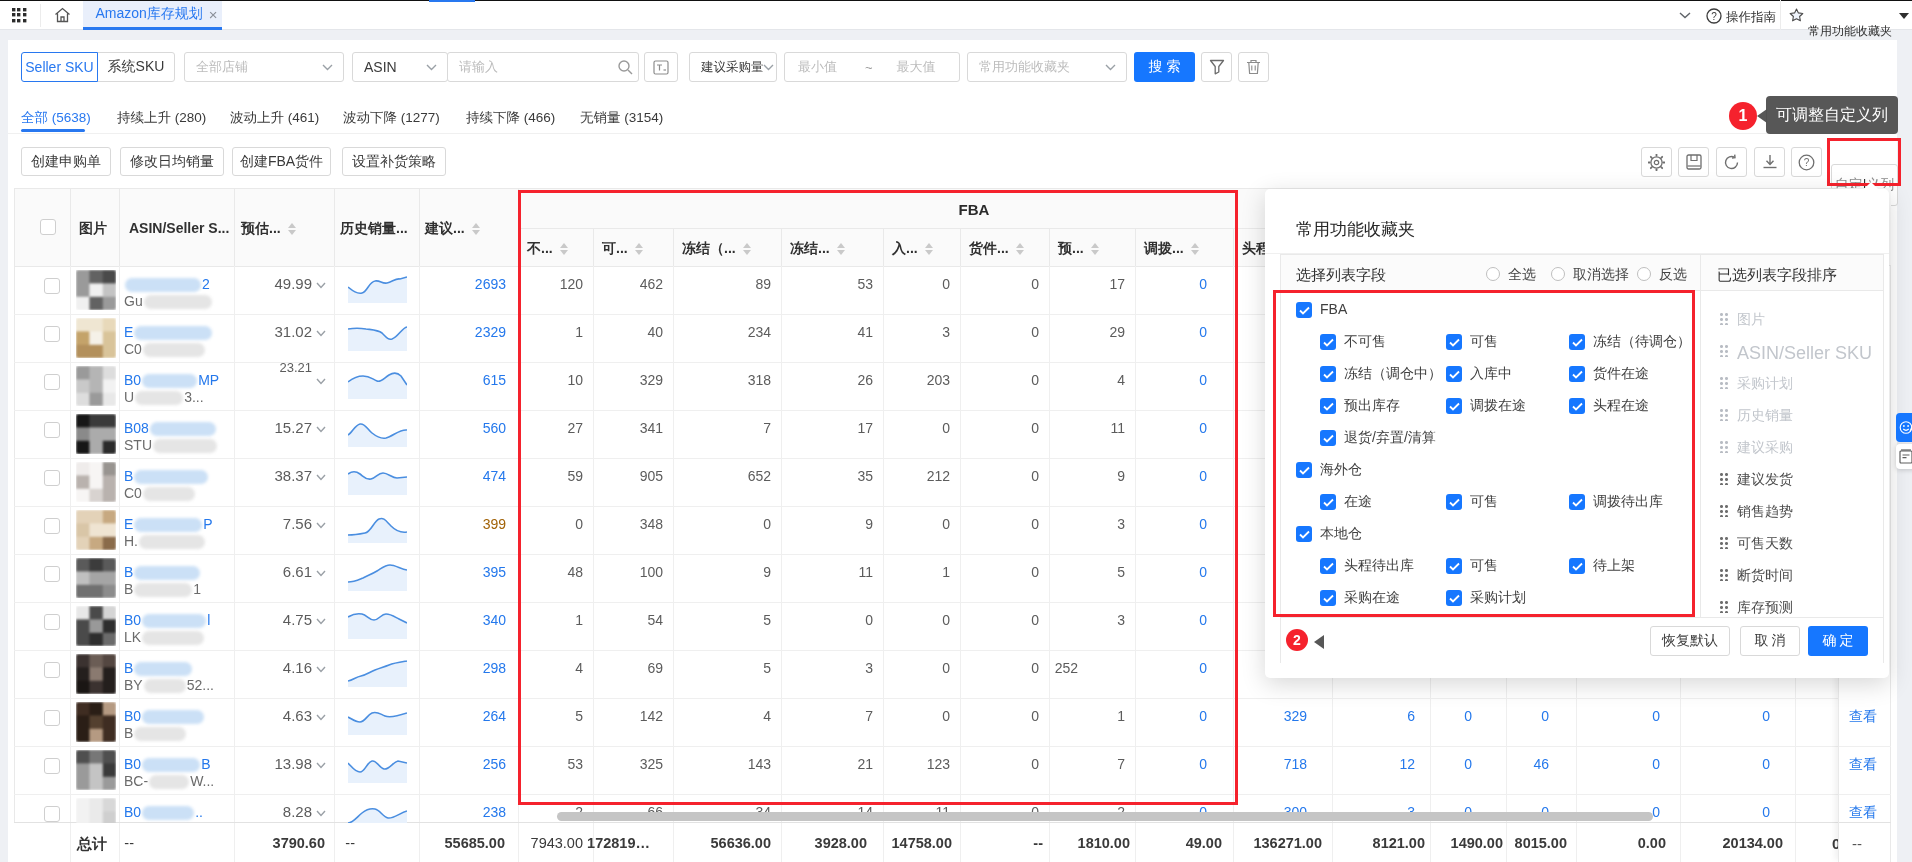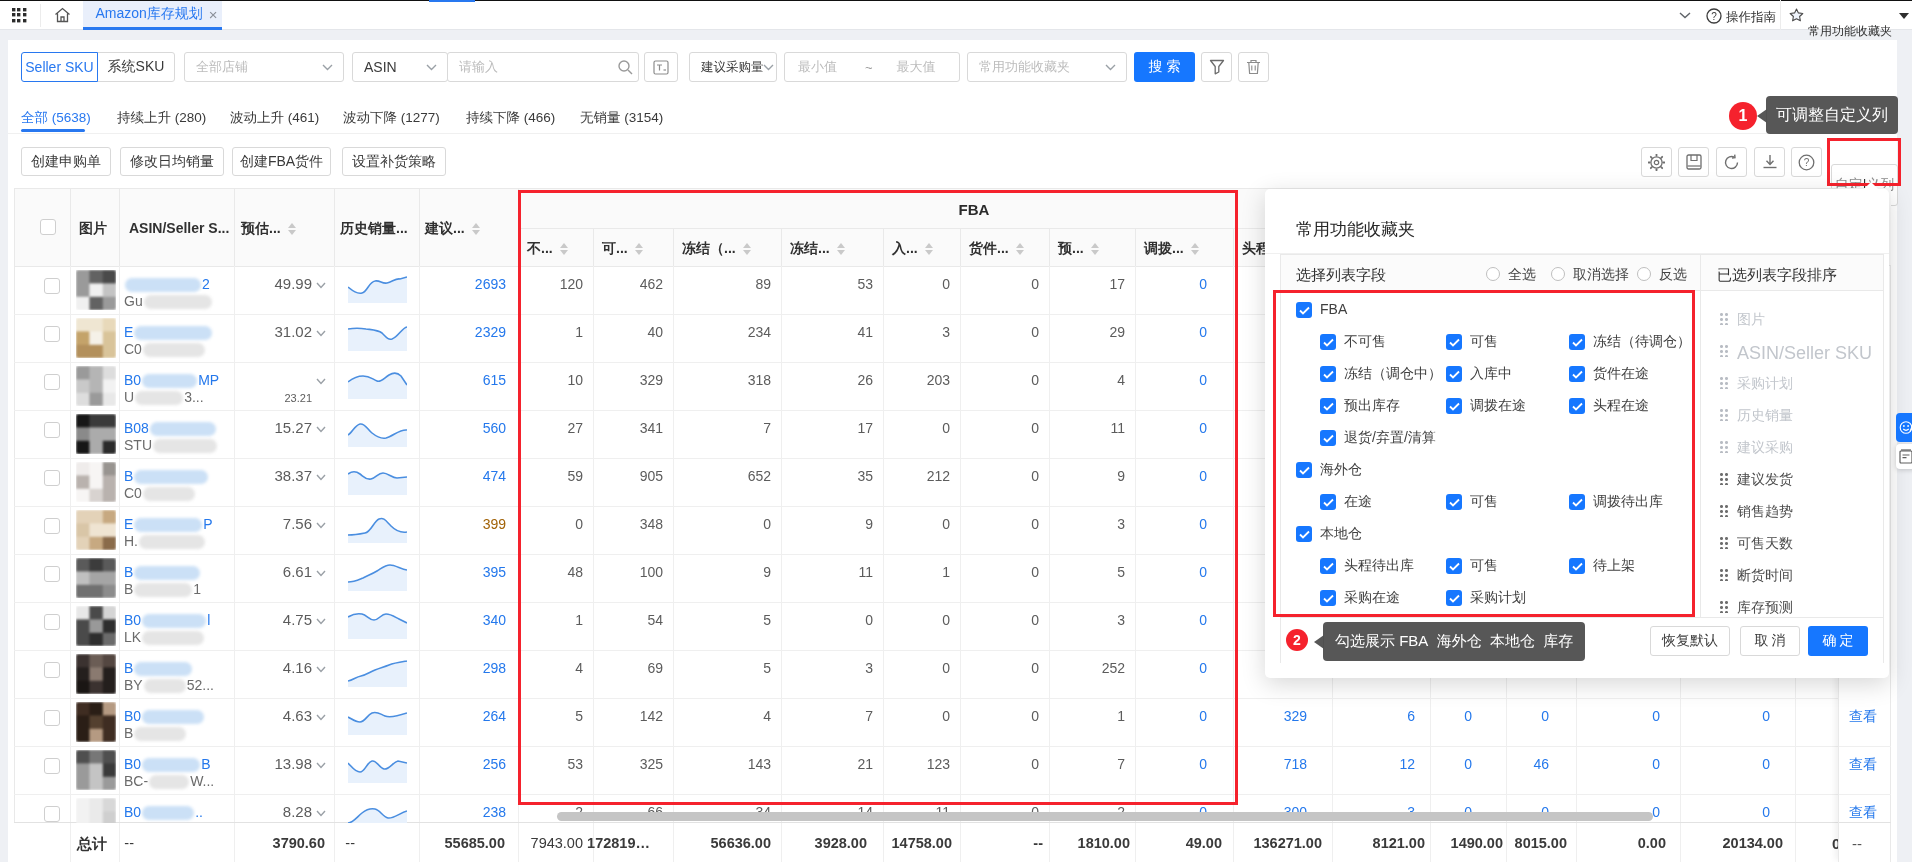--- a/index.html
+++ b/index.html
@@ -344,21 +344,21 @@
         <rect x="13.4" y="0.0" width="14" height="14" fill="#b5b5b5"></rect>
         <rect x="13.4" y="13.4" width="14" height="14" fill="#b5b5b5"></rect>
         <rect x="13.4" y="26.8" width="14" height="14" fill="#9a9a9a"></rect>
         <rect x="26.8" y="0.0" width="14" height="14" fill="#dddddd"></rect>
         <rect x="26.8" y="13.4" width="14" height="14" fill="#f2f2f2"></rect>
         <rect x="26.8" y="26.8" width="14" height="14" fill="#e8e8e8"></rect>
       </svg>
     </div>
 <div class="abs" style="left:124px;top:371px;white-space:nowrap"><span style="color:#2478ec;font-size:14px">B0</span><span class="asinblur" style="display:inline-block;width:55px;vertical-align:middle;margin:0 1px"></span><span style="color:#2478ec;font-size:14px">MP</span></div>
 <div class="abs" style="left:124px;top:388px;white-space:nowrap"><span style="color:#6b6b6b;font-size:14px">U</span><span class="skublur" style="display:inline-block;width:48px;vertical-align:middle;margin:0 1px"></span><span style="color:#6b6b6b;font-size:14px">3...</span></div>
-<div class="abs num" style="right:1600px;top:392px;font-size:11px">23.21</div>
+<div class="abs num" style="right:1600px;top:360px;font-size:13px">23.21</div>
 <div class="abs" style="left:316px;top:378px">
       <svg style="" width="10" height="7" viewBox="0 0 10 7">
         <path d="M1 1 L5.0 5.5 L9 1" fill="none" stroke="#9aa0a6" stroke-width="1.4"></path>
       </svg>
     </div>
 <div class="abs" style="left:348px;top:369px">
       <svg style="" width="59" height="30" viewBox="0 0 59 30">
         <path d="M0 13 C5 9 9 7 15 7 C22 7 24 10 29 12 C33 13.5 36 9 41 6 C46 3 50 4 53 7 L59 16 L59 30 L0 30 Z" fill="#e8f1fc" stroke="none"></path>
         <path d="M0 13 C5 9 9 7 15 7 C22 7 24 10 29 12 C33 13.5 36 9 41 6 C46 3 50 4 53 7 L59 16" fill="none" stroke="#4a8ee0" stroke-width="1.6"></path>
       </svg>
@@ -585,21 +585,21 @@
         <path d="M0 24 C5 23 8 20 13 19 C18 18 22 15 27 13 C32 11 36 10 41 8 C46 6 53 5 59 4" fill="none" stroke="#4a8ee0" stroke-width="1.6"></path>
       </svg>
     </div>
 <div class="abs num blue" style="right:1406px;top:660px;color:#2478ec">298</div>
 <div class="abs num" style="right:1329px;top:660px">4</div>
 <div class="abs num" style="right:1249px;top:660px">69</div>
 <div class="abs num" style="right:1141px;top:660px">5</div>
 <div class="abs num" style="right:1039px;top:660px">3</div>
 <div class="abs num" style="right:962px;top:660px">0</div>
 <div class="abs num" style="right:873px;top:660px">0</div>
-<div class="abs num" style="right:787px;top:660px">252</div>
+<div class="abs num" style="right:834px;top:660px">252</div>
 <div class="abs num blue" style="right:705px;top:660px;color:#2478ec">0</div>
 <div class="abs cb" style="left:44px;top:710px"></div>
 <div class="abs" style="left:76px;top:702px;width:40px;height:40px;overflow:hidden">
       <svg style="filter:blur(1px);border-radius:2px" width="40" height="40" viewBox="0 0 40 40">
         <rect x="0.0" y="0.0" width="14" height="14" fill="#3f2d22"></rect>
         <rect x="0.0" y="13.4" width="14" height="14" fill="#2a1e16"></rect>
         <rect x="0.0" y="26.8" width="14" height="14" fill="#2a1e16"></rect>
         <rect x="13.4" y="0.0" width="14" height="14" fill="#2a1e16"></rect>
         <rect x="13.4" y="13.4" width="14" height="14" fill="#54402f"></rect>
         <rect x="13.4" y="26.8" width="14" height="14" fill="#b59a82"></rect>
@@ -942,21 +942,20 @@
 <div class="abs dark-it" style="left:1737px;top:535px;font-size:14px;z-index:8">可售天数</div>
 <div class="abs handle" style="left:1719px;top:568px;background-image:radial-gradient(circle,#6f6f6f 1.3px,transparent 1.6px);z-index:8"></div>
 <div class="abs dark-it" style="left:1737px;top:567px;font-size:14px;z-index:8">断货时间</div>
 <div class="abs handle" style="left:1719px;top:600px;background-image:radial-gradient(circle,#6f6f6f 1.3px,transparent 1.6px);z-index:8"></div>
 <div class="abs dark-it" style="left:1737px;top:599px;font-size:14px;z-index:8">库存预测</div>
 <div class="abs redbox" style="left:1273px;top:290px;width:422px;height:327px;z-index:9"></div>
 <div class="abs btn" style="left:1650px;top:626px;width:80px;height:30px;z-index:8">恢复默认</div>
 <div class="abs btn" style="left:1740px;top:626px;width:60px;height:30px;letter-spacing:3px;padding-left:3px;z-index:8">取消</div>
 <div class="abs" style="left:1808px;top:626px;width:60px;height:30px;background:#1677ff;color:#fff;font-size:14px;border-radius:3px;display:flex;align-items:center;justify-content:center;letter-spacing:3px;padding-left:3px;z-index:8">确定</div>
 <div class="abs badge" style="left:1286px;top:629px;width:22px;height:22px;font-size:14px;z-index:12">2</div>
-<div class="abs tip" style="left:1323px;top:622px;height:39px;padding:0 12px;font-size:15px;z-index:11">勾选展示 FBA&nbsp;&nbsp;海外仓&nbsp;&nbsp;本地仓&nbsp;&nbsp;库存</div>
 <div class="abs" style="left:1314px;top:635px;width:0;height:0;border-top:7px solid transparent;border-bottom:7px solid transparent;border-right:10px solid rgba(80,80,80,.96);z-index:11"></div>
 <div class="abs" style="left:1896px;top:413px;width:20px;height:29px;background:#1677ff;border-radius:4px 0 0 4px;display:flex;align-items:center;z-index:13;padding-left:3px">
       <svg style="" width="15" height="15" viewBox="0 0 15 15">
         <circle cx="7" cy="7.5" r="5.8" fill="none" stroke="#fff" stroke-width="1.1"></circle>
         <circle cx="4.9" cy="6" r="0.9" fill="#fff"></circle>
         <circle cx="9.1" cy="6" r="0.9" fill="#fff"></circle>
         <path d="M4.2 9 Q7 11.6 9.8 9" fill="none" stroke="#fff" stroke-width="1.1"></path>
         <path d="M11 11.5 L14 4" stroke="#fff" stroke-width="1.1"></path>
       </svg>
     </div>

